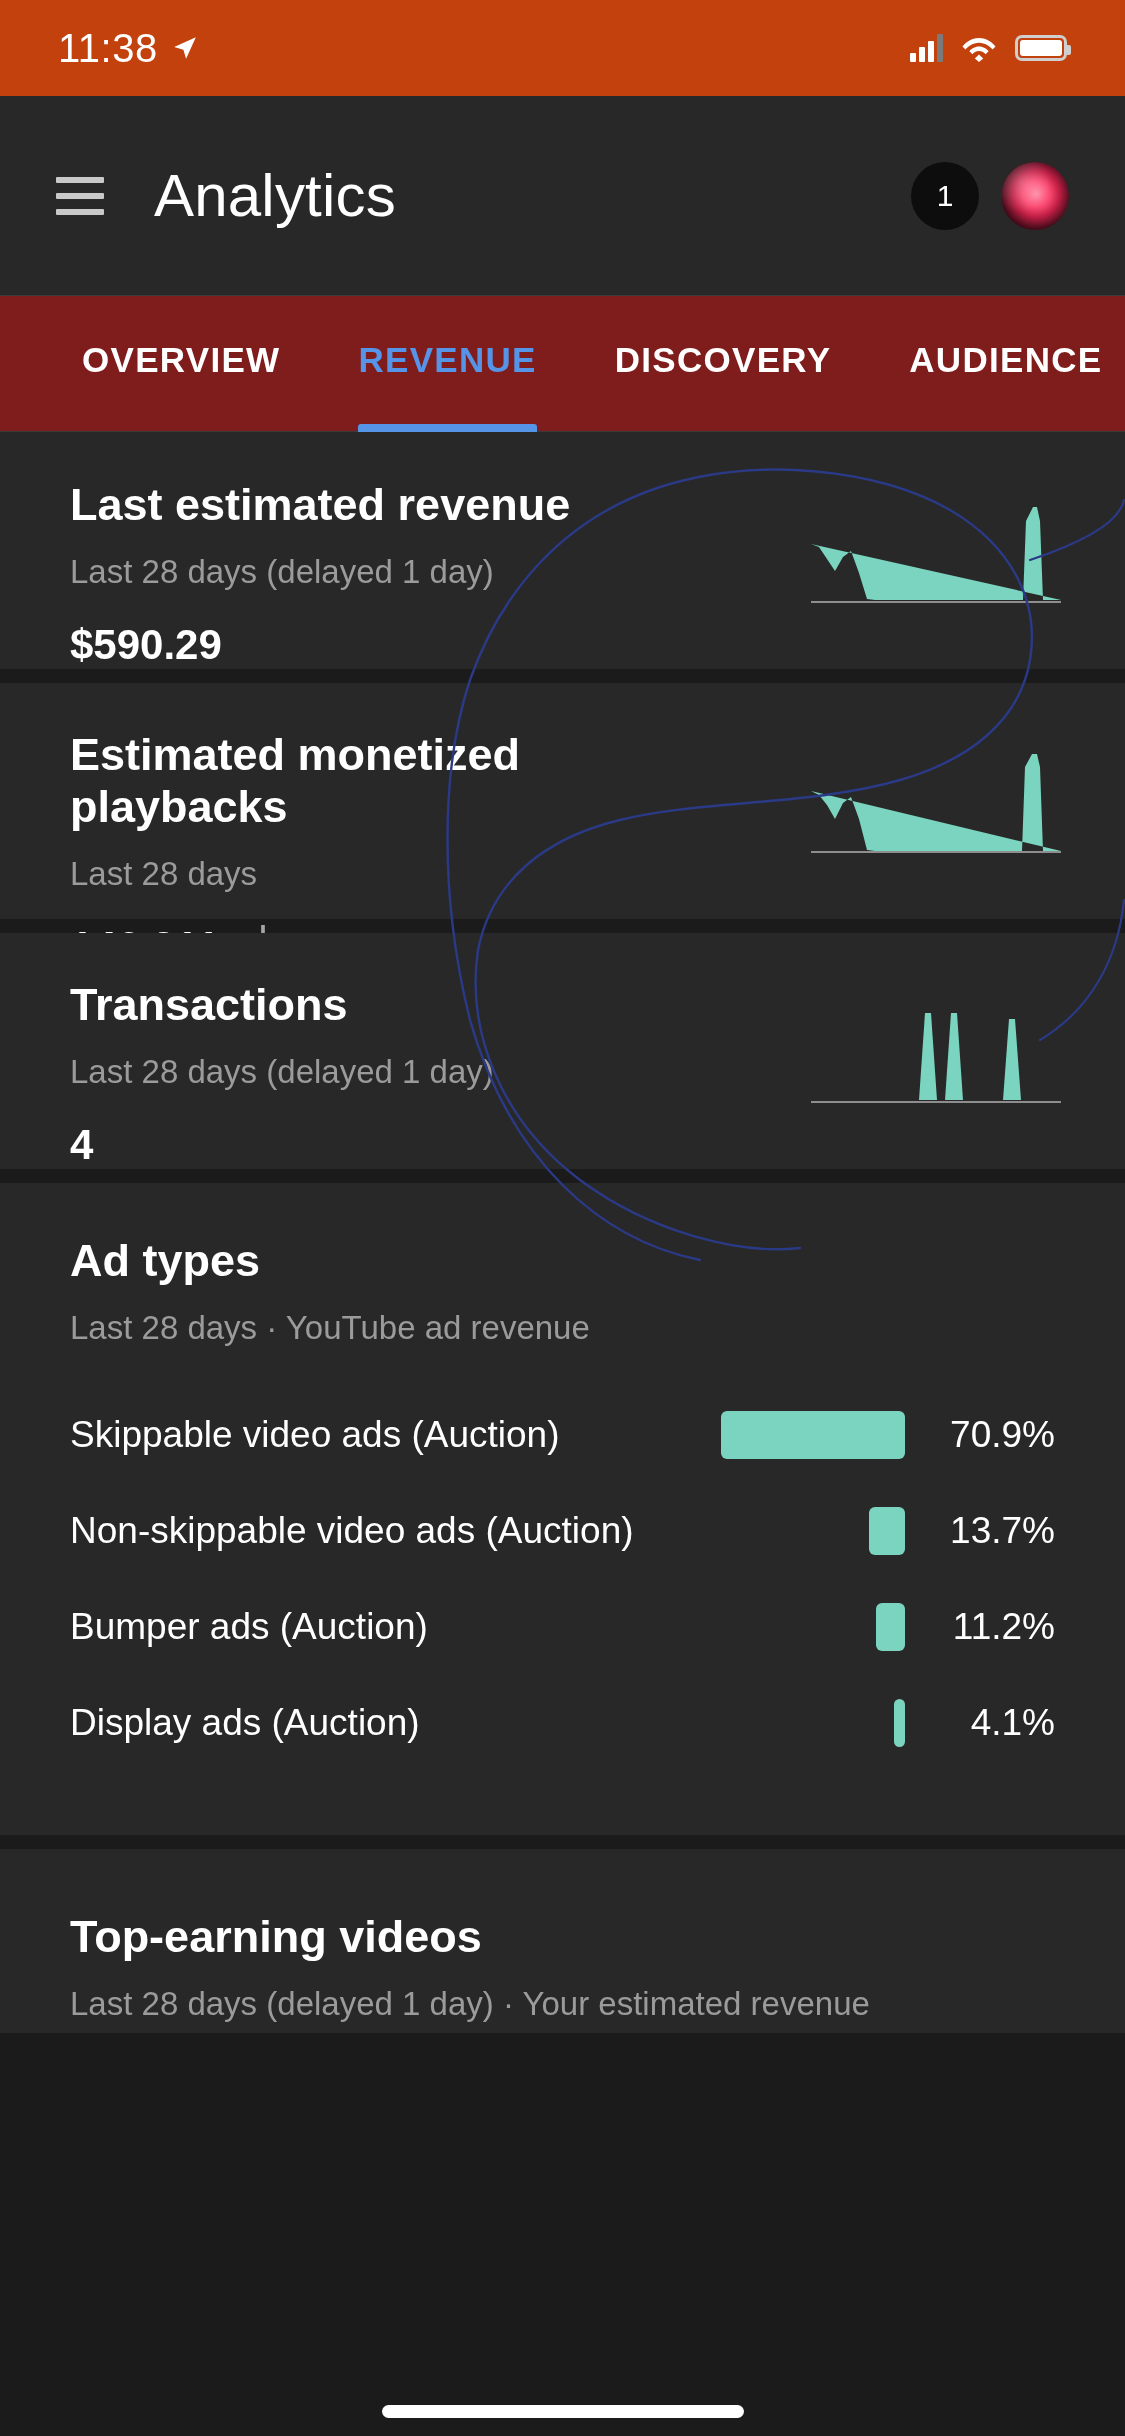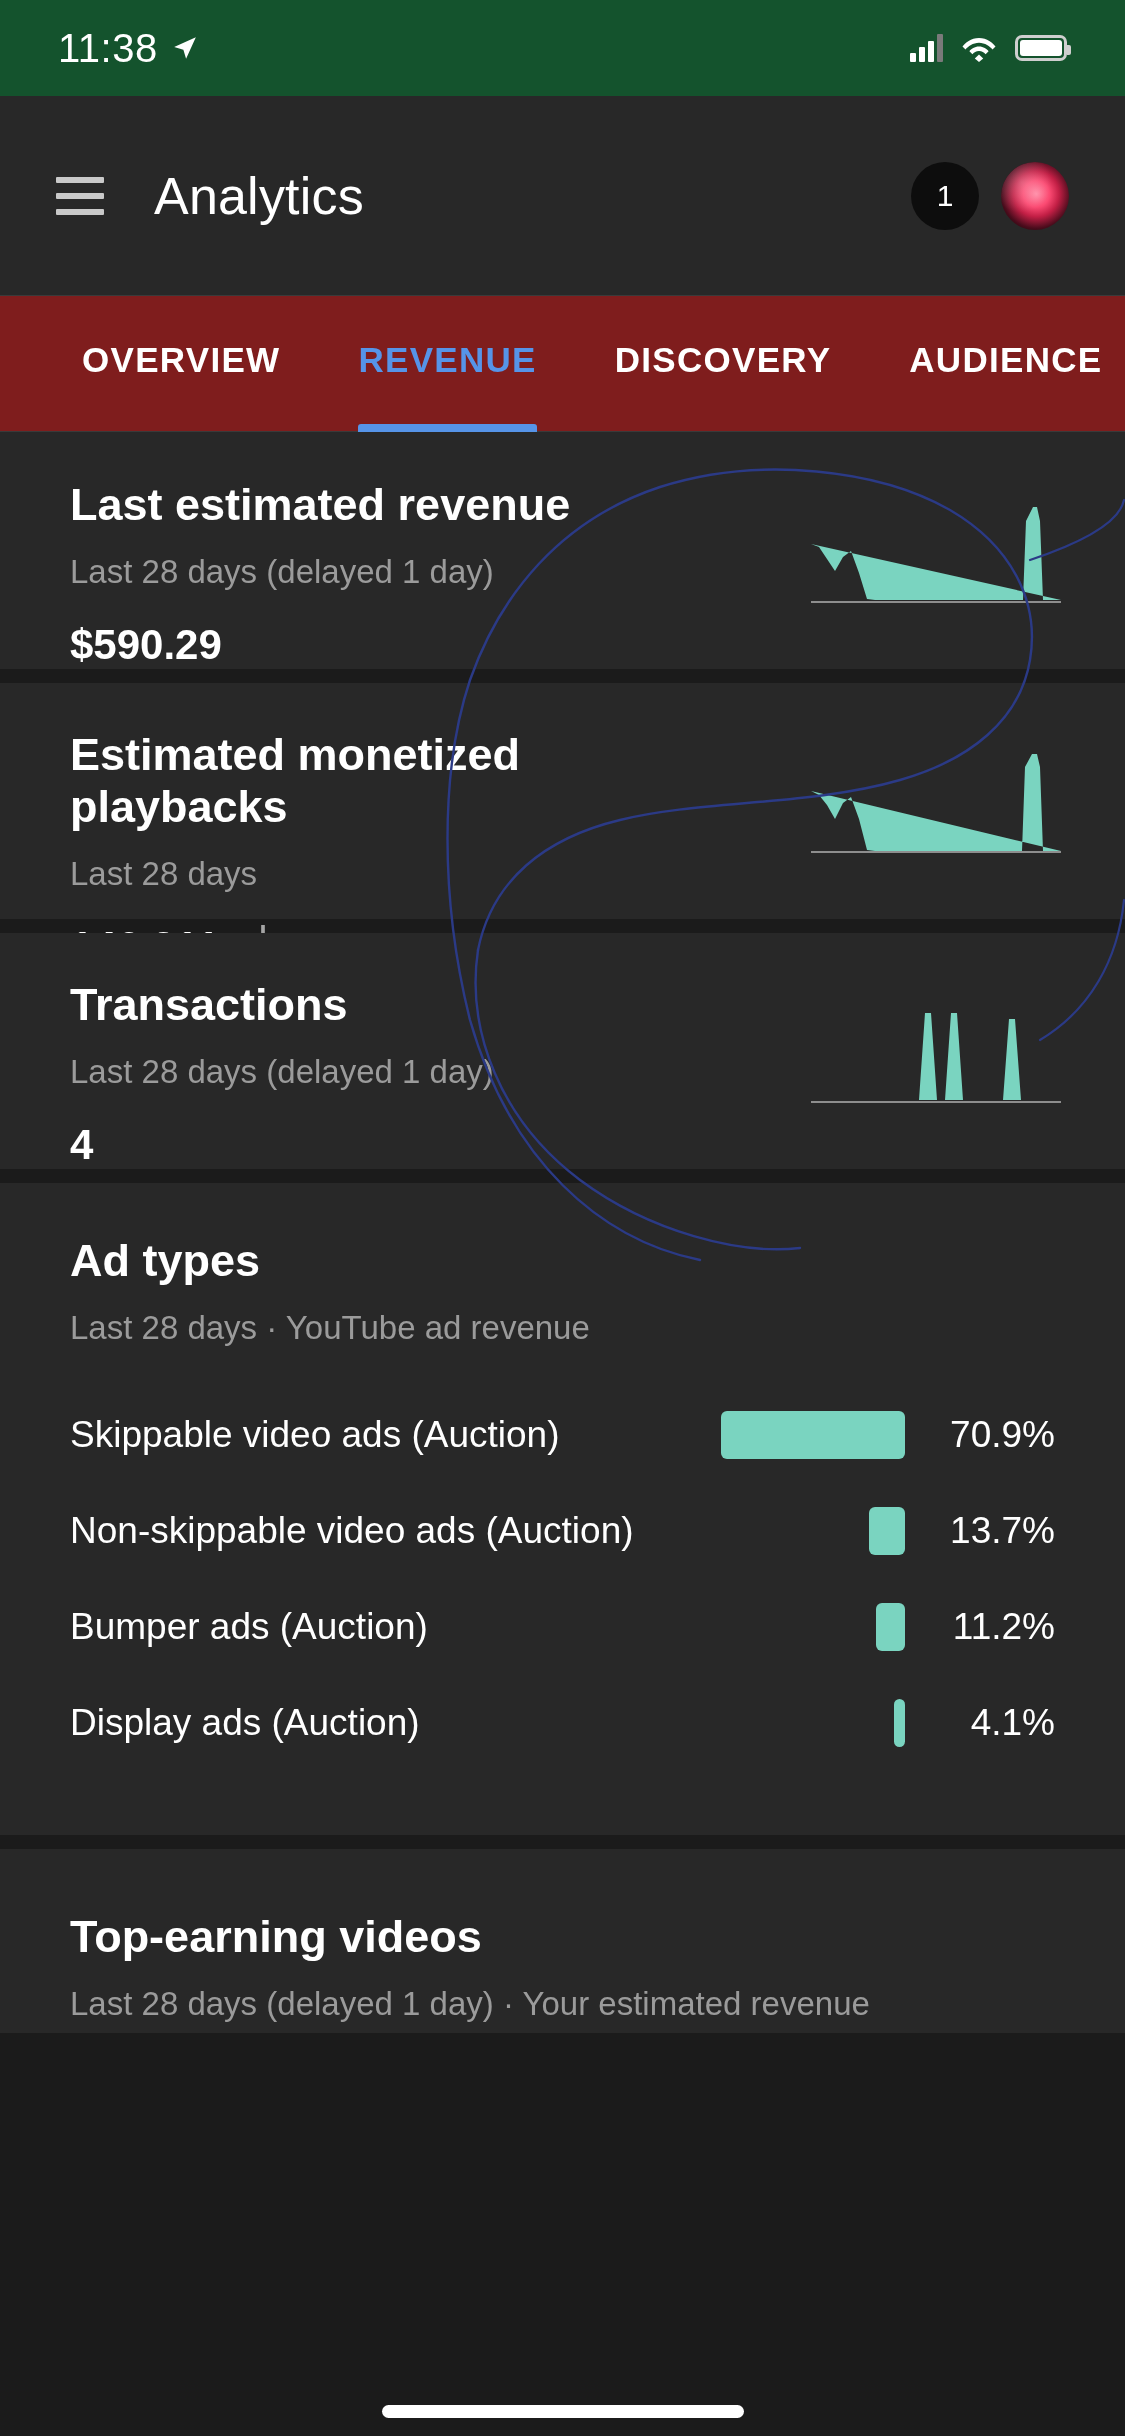--- a/index.html
+++ b/index.html
@@ -7,21 +7,21 @@
     width:1125px; height:2436px;
     background:#1b1b1b;
     font-family:"Liberation Sans", sans-serif;
     overflow:hidden;
   }
   .screen { position:relative; width:1125px; height:2436px; background:#282828; overflow:hidden; }
 
   
   .statusbar {
     position:absolute; top:0; left:0; width:1125px; height:96px;
-    background:#14532d; display:flex; align-items:center;
+    background:#c2410c; display:flex; align-items:center;
     justify-content:space-between; padding:0 58px;
   }
   .sb-left { display:flex; align-items:center; gap:14px; }
   .sb-time { color:#ffffff; font-size:40px; font-weight:400; letter-spacing:.5px; }
   .loc-arrow { width:26px; height:26px; display:block; }
   .sb-right { display:flex; align-items:center; gap:18px; }
   .sig { display:flex; align-items:flex-end; gap:3px; height:28px; }
   .sig i { display:block; width:6px; background:#fff; border-radius:1px; }
   .sig i:nth-child(1){height:9px;} .sig i:nth-child(2){height:15px;}
   .sig i:nth-child(3){height:21px;} .sig i:nth-child(4){height:28px;background:#7a7a7a;}
@@ -30,21 +30,21 @@
   .batt i { display:block; width:100%; height:100%; background:#fff; border-radius:3px; }
 
   
   .appbar {
     position:absolute; top:96px; left:0; width:1125px; height:200px;
     display:flex; align-items:center; padding:0 56px;
     border-bottom:1px solid #3a3a3a; background:#282828;
   }
   .hamburger { width:48px; height:38px; display:flex; flex-direction:column; justify-content:space-between; cursor:pointer; }
   .hamburger span { display:block; height:6px; background:#c9c9c9; border-radius:1px; }
-  .appbar-title { color:#ffffff; font-size:52px; font-weight:400; margin-left:50px; letter-spacing:.2px; }
+  .appbar-title { color:#ffffff; font-size:60px; font-weight:400; margin-left:50px; letter-spacing:.2px; }
   .appbar-right { margin-left:auto; display:flex; align-items:center; gap:22px; }
   .notif-badge {
     width:68px; height:68px; border-radius:50%; background:#0d0d0d;
     display:flex; align-items:center; justify-content:center;
     color:#ffffff; font-size:30px;
   }
   .avatar {
     width:68px; height:68px; border-radius:50%;
     background:
       radial-gradient(circle at 52% 47%, #ff8aa5 0%, #fb4a72 26%, #c21f45 45%, #4a0c1c 68%, #150507 86%);

